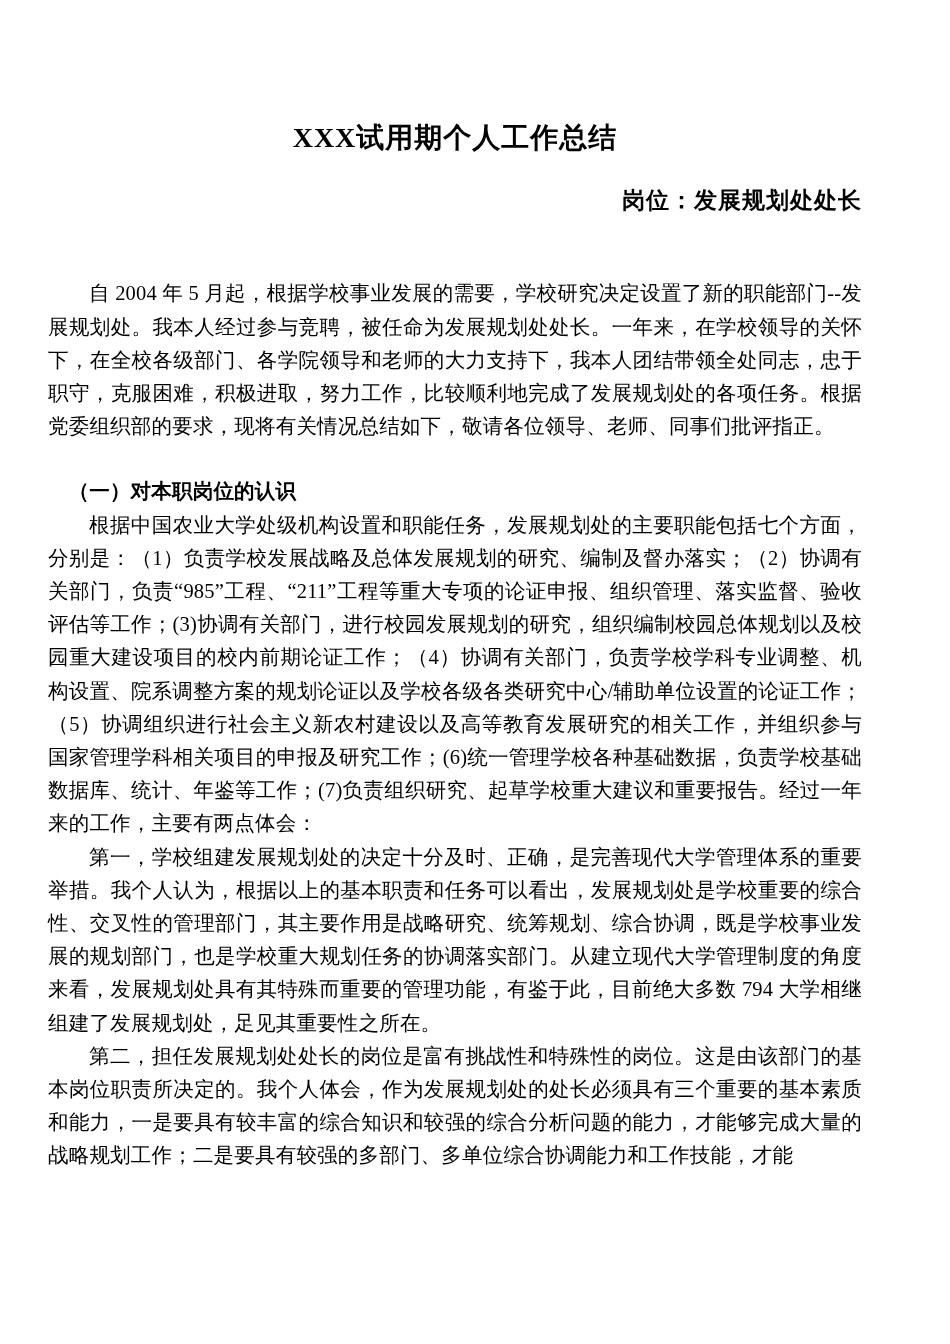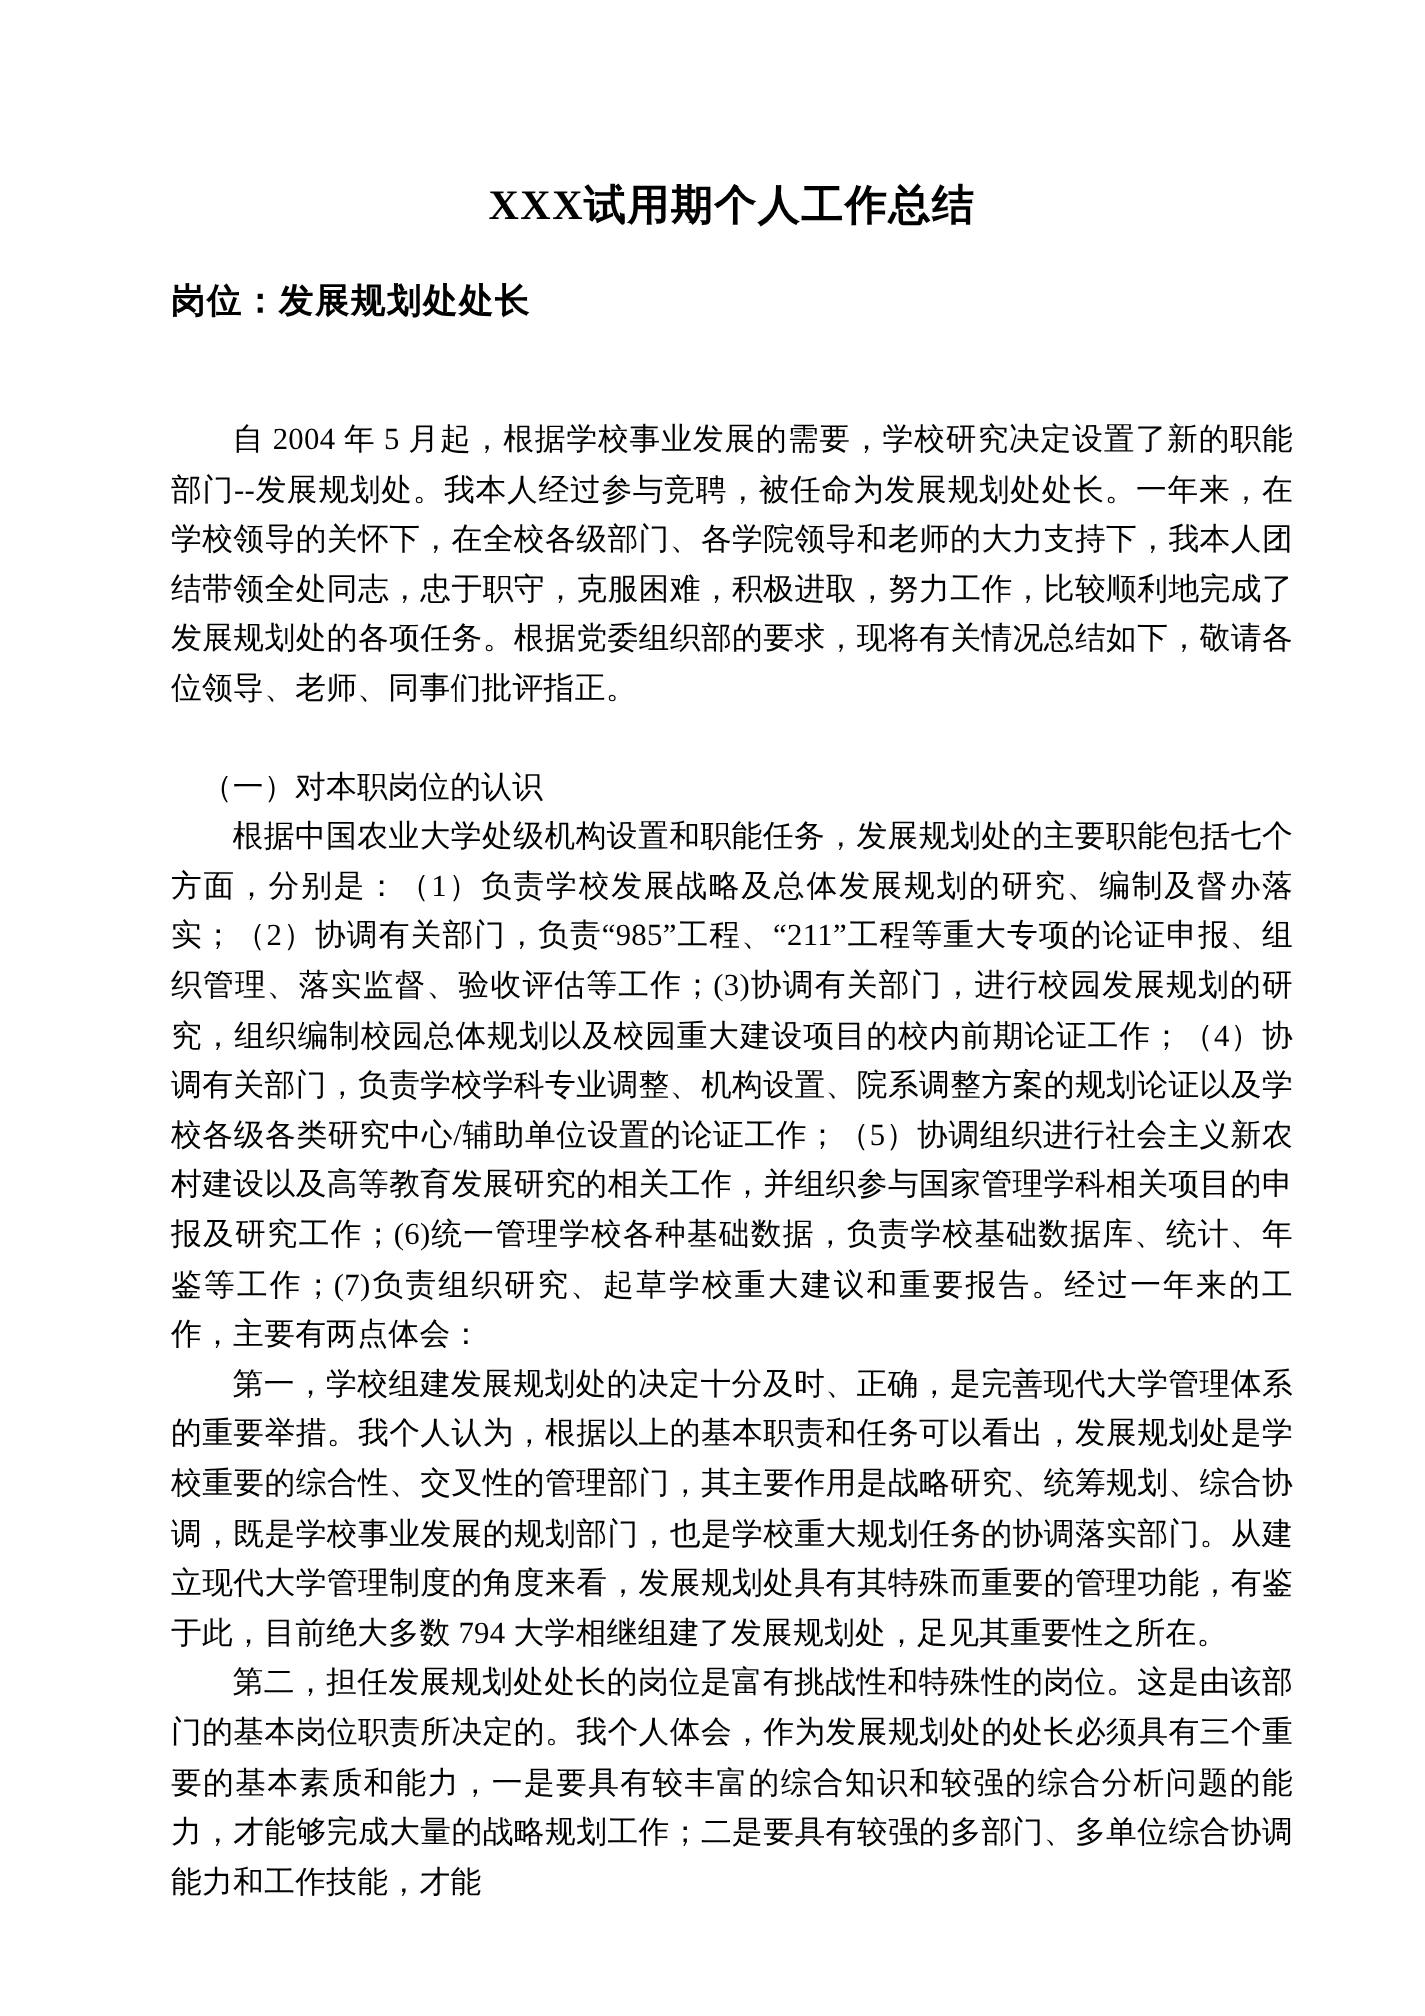--- a/index.html
+++ b/index.html
@@ -8,56 +8,56 @@
     background: #ffffff;
   }
   body {
     font-family: "Liberation Serif", "DejaVu Serif", serif;
     color: #000000;
   }
   .page {
     width: 950px;
     height: 1344px;
     box-sizing: border-box;
-    padding: 118px 88px 0 114px;
+    padding: 118px 88px 0 48px;
     background: #ffffff;
     position: relative;
     overflow: hidden;
   }
   .doc-title {
     text-align: center;
     font-size: 28px;
     font-weight: bold;
     letter-spacing: 1px;
     margin: 0 0 28px 0;
     line-height: 1.4;
   }
   .doc-subtitle {
-    text-align: left;
+    text-align: right;
     font-size: 23px;
     font-weight: bold;
     letter-spacing: 1px;
     margin: 0 0 60px 0;
     line-height: 1.4;
   }
   .para {
     font-size: 20.5px;
     line-height: 1.62;
     text-align: justify;
     text-justify: inter-ideograph;
     margin: 0;
     text-indent: 2em;
     letter-spacing: 0.2px;
   }
   .para.tight {
     margin-top: 0;
   }
   .section-heading {
     font-size: 20.5px;
-    font-weight: normal;
+    font-weight: bold;
     line-height: 1.62;
     margin: 10px 0 0 0;
     text-indent: 1em;
     letter-spacing: 0.2px;
   }
   .spacer-lg {
     height: 22px;
   }
 </style>
 </head>

